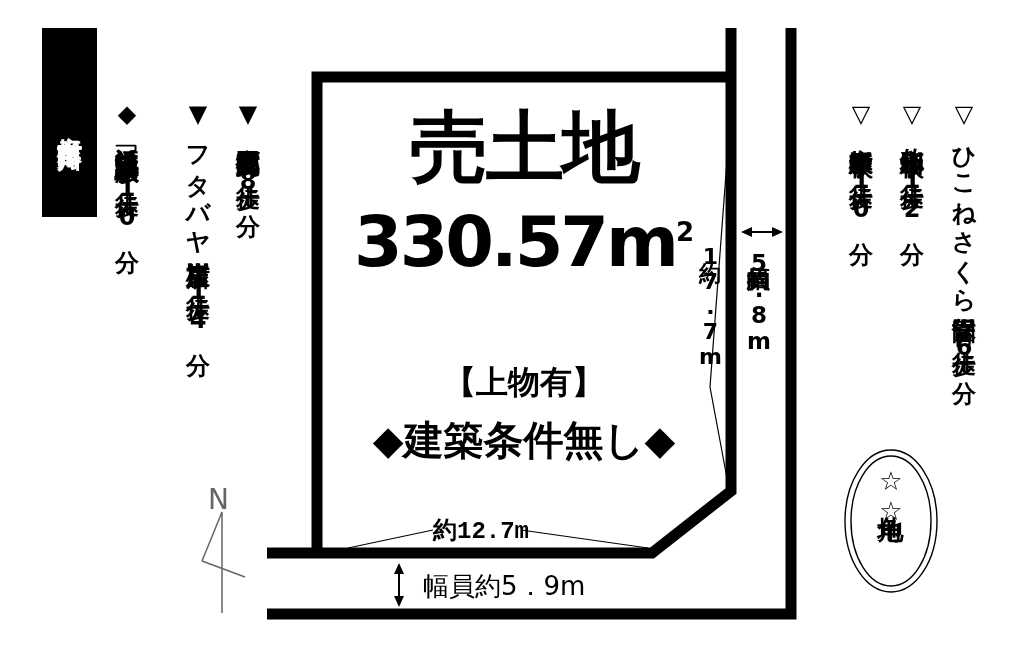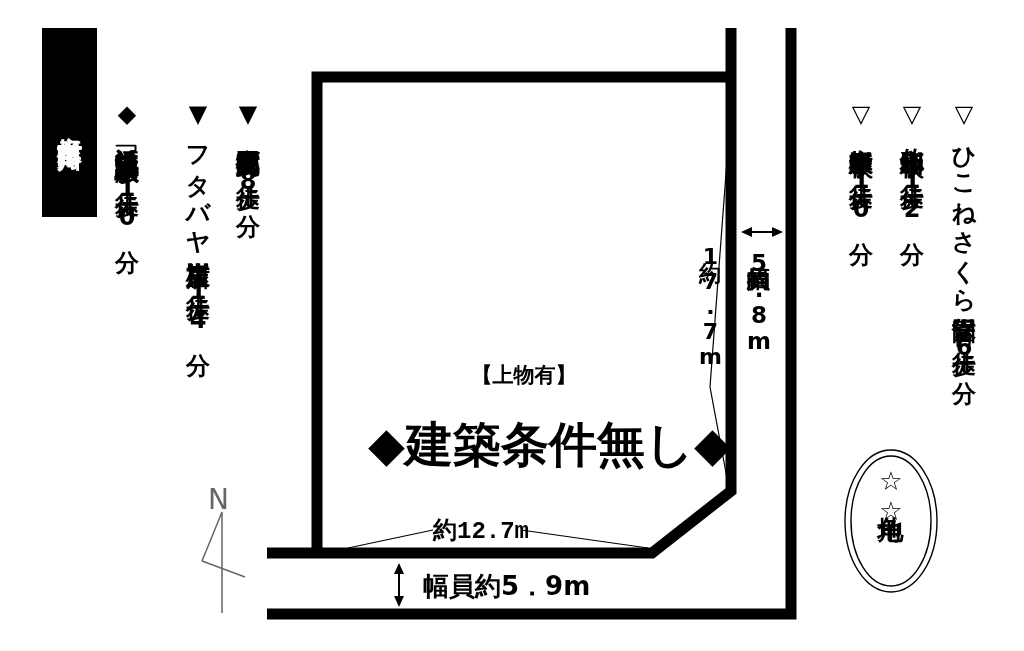--- a/index.html
+++ b/index.html
@@ -50,33 +50,33 @@
     width: 414px;
     text-align: center;
     font-weight: bold;
     line-height: 1;
     white-space: nowrap;
   }
   .land-title   { top: 108px; font-size: 78px; letter-spacing: -2px; }
   .land-area    { top: 207px; font-size: 70px; letter-spacing: -3px; }
   .land-area sup{ font-size: 26px; letter-spacing: 0; vertical-align: 0.95em; }
   .land-tsubo   { top: 289px; font-size: 46px; letter-spacing: -2px; }
-  .bldg-note    { top: 366px; font-size: 21px; font-family: Liberation Mono, monospace; }
-  .cond-note    { top: 420px; font-size: 48px; text-align: right; }
+  .bldg-note    { top: 366px; font-size: 32px; }
+  .cond-note    { top: 420px; font-size: 40px; }
 
   
   .dim-17   { left: 699px; top: 244px; font-size: 22px; letter-spacing: 0; }
   .rw-right { left: 747px; top: 250px; font-size: 23px; letter-spacing: 0; }
   .dim-12 {
     position: absolute; left: 433px; top: 520px;
     font-size: 24px; font-weight: bold; line-height: 1; white-space: nowrap; font-family: Liberation Mono, monospace;
   }
   .rw-bottom {
     position: absolute; left: 423px; top: 573px;
-    font-size: 26px; font-weight: bold; line-height: 1; white-space: nowrap;
+    font-size: 26px; font-weight: normal; line-height: 1; white-space: nowrap;
   }
 
   .north-n {
     position: absolute; left: 208px; top: 486px;
     font-size: 28px; color: #666; font-weight: normal; line-height: 1;
   }
 
   .corner-badge {
     left: 878px; top: 466px;
     font-size: 26px; letter-spacing: 0;
@@ -118,20 +118,24 @@
   </div>
 
   <div class="vtext poi" style="left:115px;">◆近江鉄道近江本線「彦根口駅」…徒歩10分</div>
   <div class="vtext poi" style="left:186px;">▼フタバヤ彦根東店…徒歩14分</div>
   <div class="vtext poi" style="left:236px;">▼彦根岡町郵便局…徒歩8分</div>
 
   <div class="vtext poi" style="left:849px;">▽彦根東中学校…徒歩10分</div>
   <div class="vtext poi" style="left:900px;">▽佐和山小学校…徒歩12分</div>
   <div class="vtext poi" style="left:952px;">▽ひこねさくら保育園…徒歩6分</div>
 
+  <div class="plot-line land-title">売土地</div>
+  <div class="plot-line land-area">
+    <span>330.57m</span><sup>2</sup>
+  </div>
   <div class="plot-line bldg-note">【上物有】</div>
   <div class="plot-line cond-note">◆建築条件無し◆</div>
 
   <div class="vtext dim-17">約17.7m</div>
   <div class="vtext rw-right">幅員約5.8m</div>
   <div class="dim-12">約12.7m</div>
   <div class="rw-bottom">幅員約5．9m</div>
 
   <div class="north-n">N</div>
 

